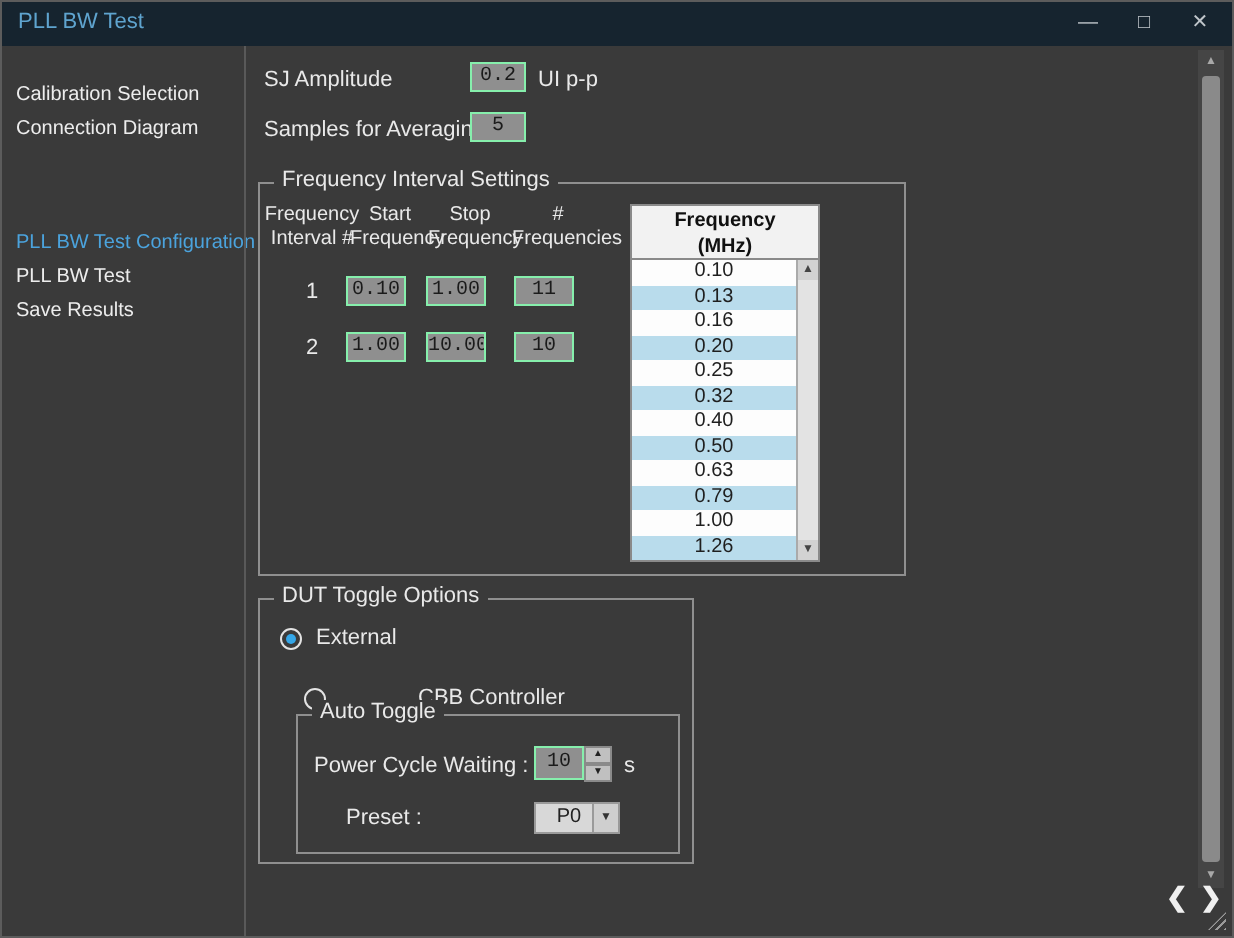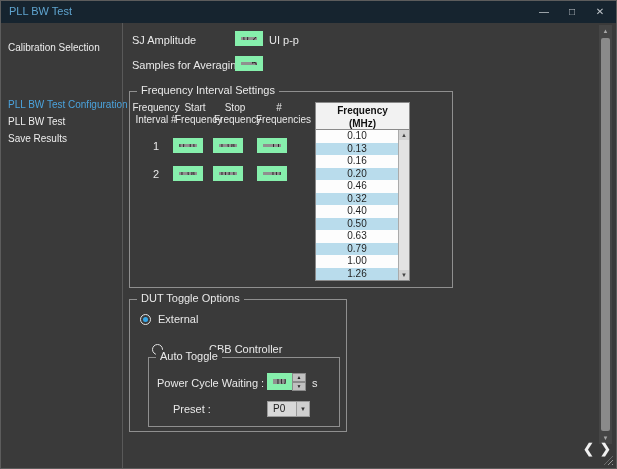--- a/index.html
+++ b/index.html
@@ -17,22 +17,22 @@
 
   
   #sidebar { position:absolute; left:0; top:22px; width:121px; bottom:0; padding-top:16px; }
   .side-item { height:17px; line-height:17px; padding-left:7px; font-size:10px; color:#ededed;
                white-space:nowrap; cursor:pointer; }
   .side-item.active { color:#4ba3dd;margin-top:40px; }
 
   
   #main { position:absolute; left:121px; top:22px; width:477px; bottom:0; border-left:1px solid #595959; }
   .label { position:absolute; color:#e9e9e9; font-size:11px; white-space:nowrap; }
-  input.tinput { position:absolute; background:#8f8f8f; border:6px solid #86efac; color:#1b1b1b;
-                 font-size:10px; text-align:right; height:15px; font-family:Liberation Sans, sans-serif; }
+  input.tinput { position:absolute; background:#8f8f8f; border:1px solid #86efac; color:#1b1b1b;
+                 font-size:10px; text-align:center; height:15px; font-family:Liberation Mono, monospace; }
 
   .groupbox { position:absolute; border:1px solid #8f8f8f; }
   .legend { position:absolute; top:-8px; left:7px; background:#3a3a3a; padding:0 4px;
             color:#e9e9e9; font-size:11px; white-space:nowrap; }
 
   
   #freq-group { left:6px; top:68px; width:324px; height:197px; }
   .colhead { position:absolute; top:10px; color:#e9e9e9; font-size:10px; text-align:center;
              white-space:pre-line; line-height:12px; }
   .ch1 { left:0;   width:52px; }
@@ -70,21 +70,21 @@
   .radio-label { color:#e9e9e9; font-size:11px; }
 
   #auto-group { left:18px; top:57px; width:192px; height:70px; }
   #spinner { position:absolute; left:118px; top:15px; width:39px; height:17px; display:flex; }
   #spinner input { position:static; width:25px; height:17px; }
   #spinner .sarrows { width:14px; display:flex; flex-direction:column; }
   #spinner .sarrows span { flex:1; background:#c0c0c0; border:1px solid #8a8a8a; font-size:5px;
                            color:#222; text-align:center; line-height:7px; cursor:pointer; }
   #preset-dd { position:absolute; left:118px; top:43px; width:43px; height:16px; display:flex; cursor:pointer; }
   #preset-dd .dval { flex:1; background:#d8d8d8; border:1px solid #9a9a9a; border-right:none;
-                     color:#222; font-size:10px; line-height:14px; padding-left:5px; }
+                     color:#222; font-size:10px; line-height:14px; padding-left:5px;text-align:center; }
   #preset-dd .darrow { width:14px; background:#cfcfcf; border:1px solid #9a9a9a; font-size:6px;
                        color:#333; text-align:center; line-height:14px; }
 
   
   #vscroll { position:absolute; right:4px; top:24px; width:13px; bottom:24px; background:#454545; }
   #vscroll .varrow { position:absolute; left:0; right:0; height:12px; font-size:6px; color:#a8a8a8;
                      text-align:center; line-height:12px; cursor:pointer; }
   #vscroll .up { top:0; } #vscroll .down { bottom:0; }
   #vscroll .vthumb { position:absolute; left:2px; right:2px; top:13px; bottom:13px;
                      background:#8a8a8a; border-radius:2px; cursor:grab; }
@@ -106,20 +106,21 @@
     <span class="title">PLL BW Test</span>
     <div id="win-controls">
       <span class="wbtn">—</span>
       <span class="wbtn">□</span>
       <span class="wbtn">✕</span>
     </div>
   </div>
 
   <div id="sidebar">
     <div class="side-item">Calibration Selection</div>
+    <div class="side-item">Connection Diagram</div>
     <div class="side-item active">PLL BW Test Configuration</div>
     <div class="side-item">PLL BW Test</div>
     <div class="side-item">Save Results</div>
   </div>
 
   <div id="main">
 
     <span class="label" style="left:9px; top:11px;">SJ Amplitude</span>
     <input class="tinput" style="left: 112px; top: 8px; width: 28px;" value="0.2">
     <span class="label" style="left:146px; top:11px;">UI p-p</span>
@@ -151,21 +152,21 @@
 
       <div id="freq-table">
         <div class="thead">Frequency
 (MHz)</div>
         <div class="tbody">
           <div class="rows">
             <div class="trow even">0.10</div>
             <div class="trow odd">0.13</div>
             <div class="trow even">0.16</div>
             <div class="trow odd">0.20</div>
-            <div class="trow even">0.46</div>
+            <div class="trow even">0.25</div>
             <div class="trow odd">0.32</div>
             <div class="trow even">0.40</div>
             <div class="trow odd">0.50</div>
             <div class="trow even">0.63</div>
             <div class="trow odd">0.79</div>
             <div class="trow even">1.00</div>
             <div class="trow odd">1.26</div>
           </div>
           <div class="tscroll">
             <span class="sarrow">▲</span>

